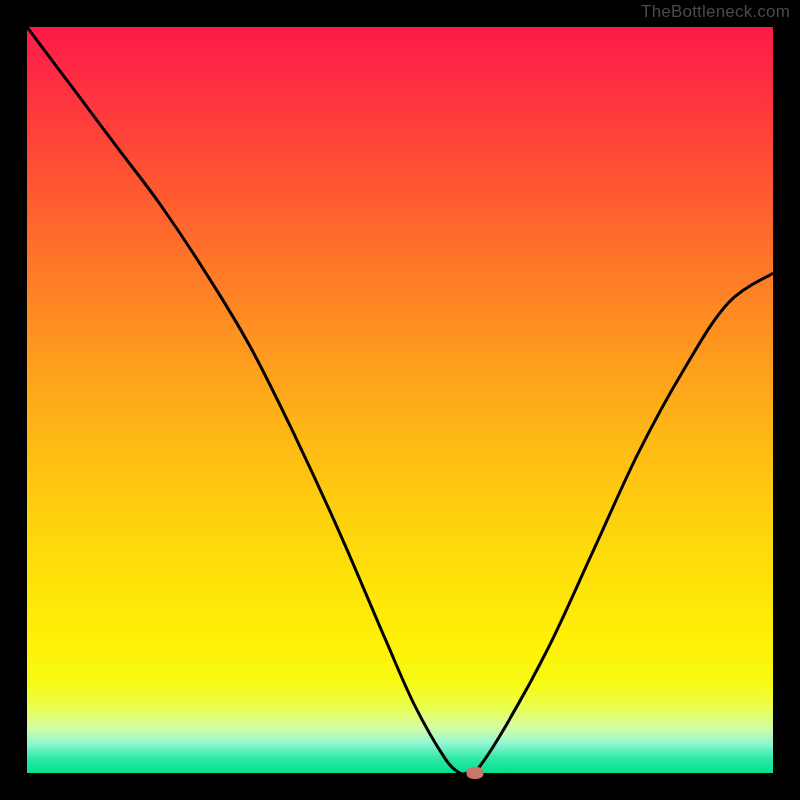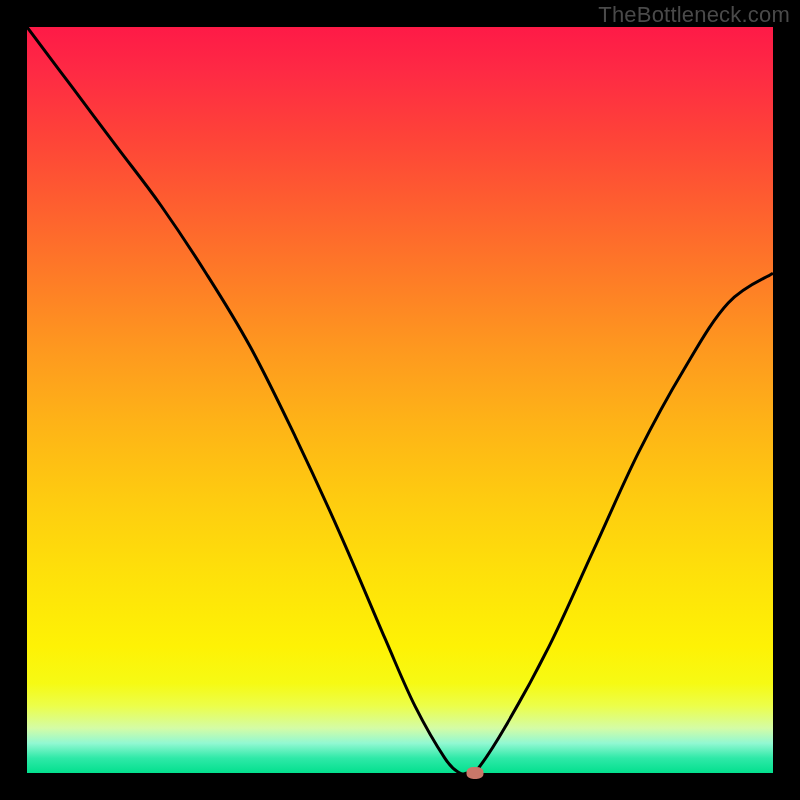--- a/index.html
+++ b/index.html
@@ -15,21 +15,21 @@
     position: relative;
     width: 800px;
     height: 800px;
     background: #000;
   }
   .watermark {
     position: absolute;
     top: 2px;
     right: 10px;
     color: #4a4a4a;
-    font-size: 22px;
+    font-size: 17px;
     font-weight: 500;
     letter-spacing: 0.2px;
     z-index: 30;
     user-select: none;
   }
   .plot-frame {
     position: absolute;
     left: 27px;
     top: 27px;
     width: 746px;

